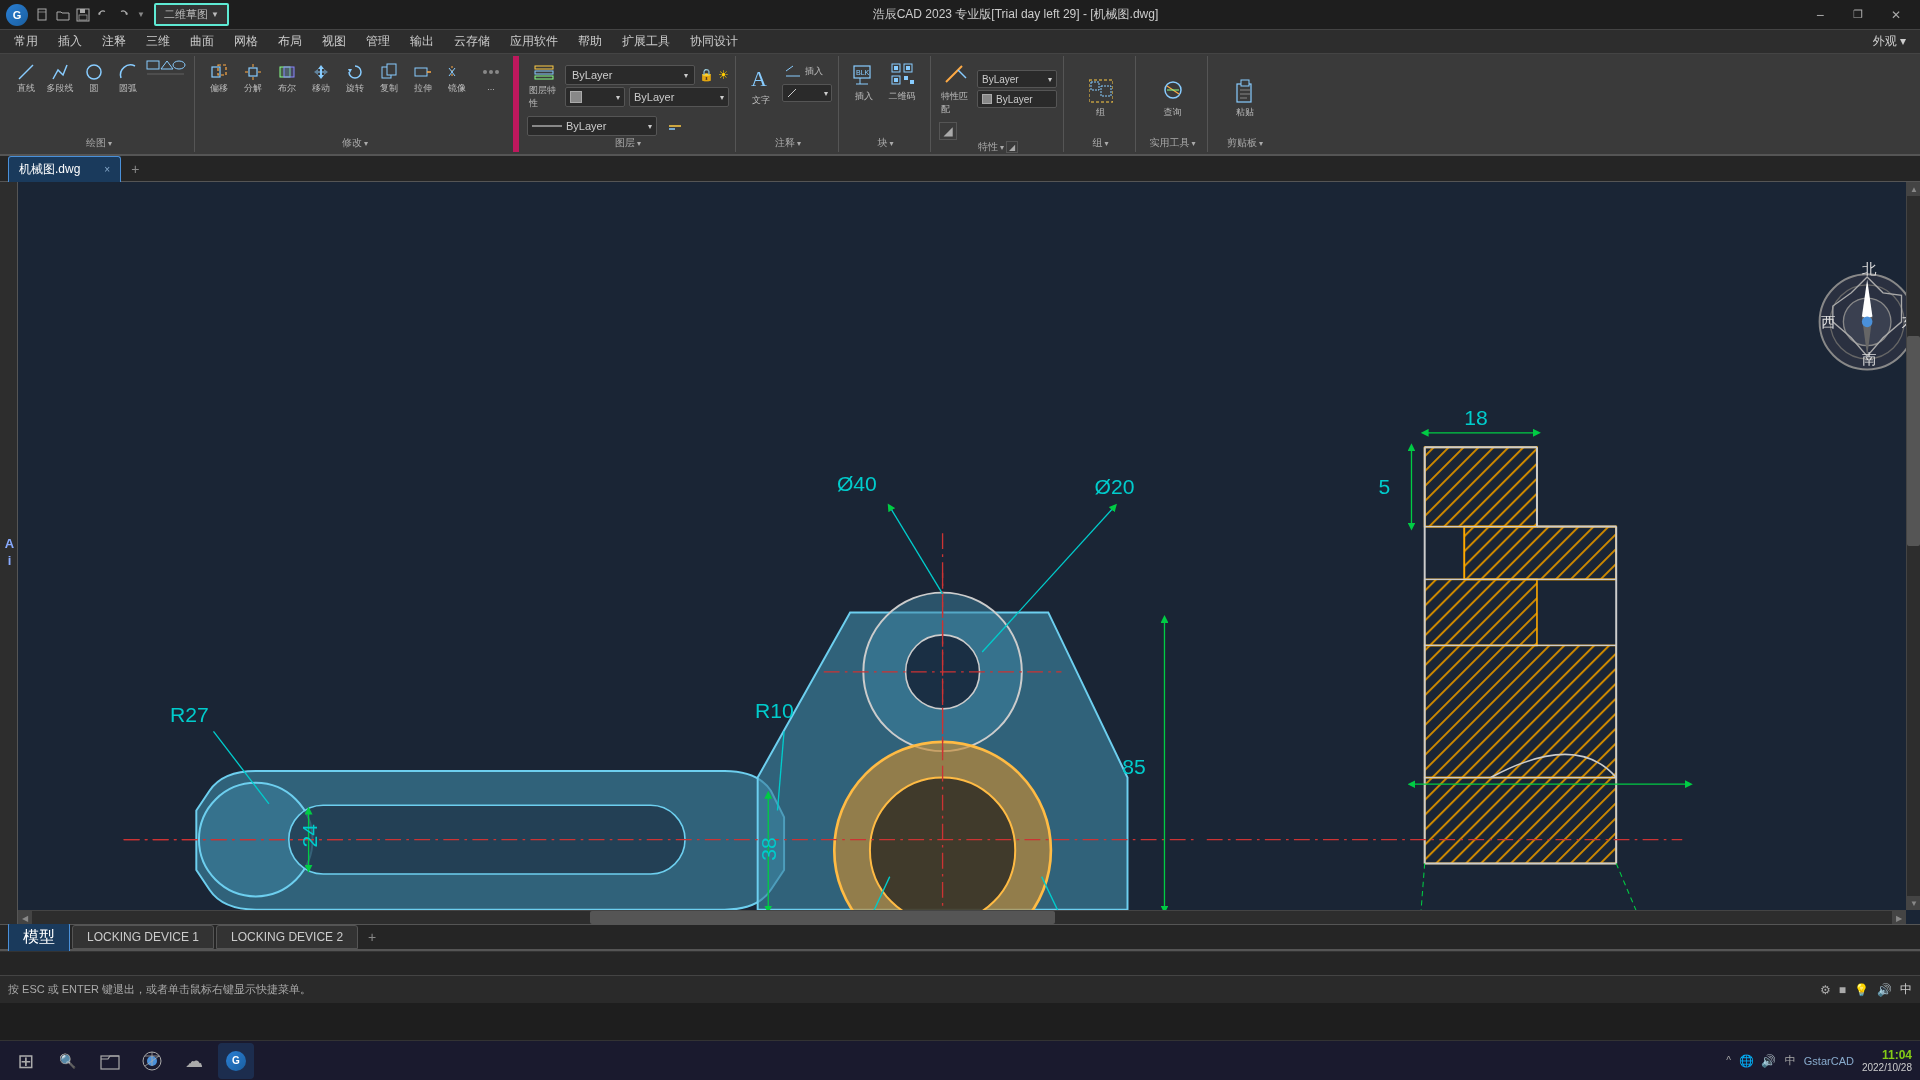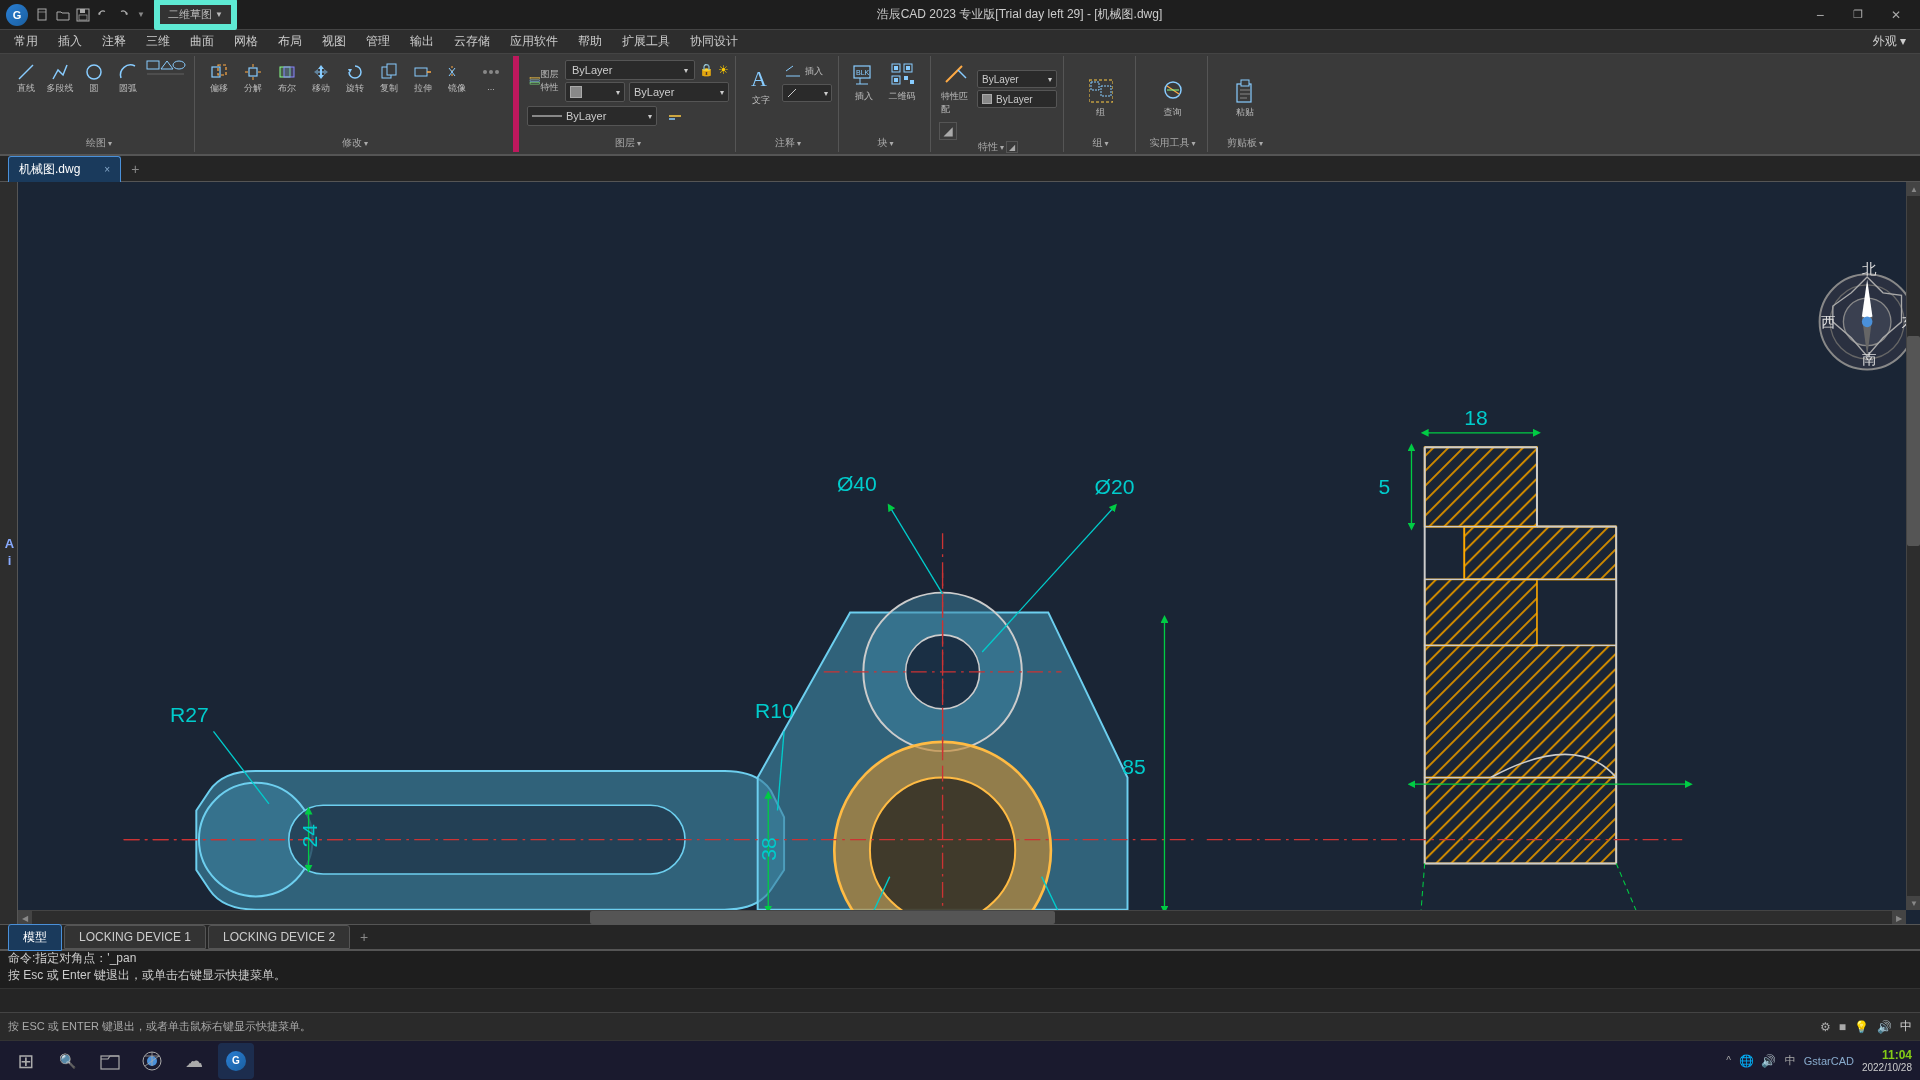--- a/index.html
+++ b/index.html
@@ -43,21 +43,21 @@
           </svg>
       </div>
       <div style="width:18px; height:18px; display:flex; align-items:center; justify-content:center; cursor:pointer; color:#bbb;">
         <svg width="14" height="14" viewBox="0 0 14 14">
             <path d="M11 7 C11 4 8 2 5 3.5" fill="none" stroke="#aaa" stroke-width="1.2"></path>
             <polygon points="12,5 9,4 10,7" fill="#aaa"></polygon>
           </svg>
       </div>
       <div style="width:14px; height:18px; display:flex; align-items:center; justify-content:center; cursor:pointer; color:#888; font-size:8px;">▼</div>
     </div>
-    <div style="display:flex; align-items:center; gap:3px; padding:2px 8px; background:#333; border:6px solid #5eead4; border-radius:2px; cursor:pointer; color:#bbb; font-size:11px;">
+    <div style="display:flex; align-items:center; gap:3px; padding:2px 8px; background:#333; border:2px solid #5eead4; border-radius:2px; cursor:pointer; color:#bbb; font-size:11px;">
       <span>二维草图</span>
       <span style="font-size:8px;">▼</span>
     </div>
   </div>
   <div style="color:#ccc; font-size:12px;">浩辰CAD 2023 专业版[Trial day left 29] - [机械图.dwg]</div>
   <div style="display:flex; gap:2px;">
     <div style="width:36px; height:26px; display:flex; align-items:center; justify-content:center; cursor:pointer; color:#aaa; font-size:14px;">−</div>
     <div style="width:36px; height:26px; display:flex; align-items:center; justify-content:center; cursor:pointer; color:#aaa; font-size:11px;">❐</div>
     <div style="width:36px; height:26px; display:flex; align-items:center; justify-content:center; cursor:pointer; color:#aaa; font-size:12px;">✕</div>
   </div>
@@ -201,21 +201,21 @@
       </div>
       <div style="font-size:10px; color:#aaa; text-align:center; display:flex; align-items:center; justify-content:center; gap:2px;">
         <span>修改</span>
           <span style="font-size:8px;">▾</span>
       </div>
     </div>
 
     <div style="display:flex; flex-direction:column; border-right:1px solid #555; padding:2px 6px; min-width:200px;">
       <div style="display:flex; gap:4px; flex:1; align-items:flex-start; padding-top:2px; flex-direction:column;">
         <div style="display:flex; gap:4px; align-items:center;">
-          <div style="display:flex; flex-direction:row; align-items:center; width:34px; cursor:pointer; padding:2px; border-radius:2px;">
+          <div style="display:flex; flex-direction:column; align-items:center; width:34px; cursor:pointer; padding:2px; border-radius:2px;">
             <svg width="22" height="22" viewBox="0 0 22 22">
                 <rect x="2" y="4" width="18" height="3" fill="none" stroke="#ffcc44" stroke-width="1"></rect>
                 <rect x="2" y="9" width="18" height="3" fill="none" stroke="#88ccff" stroke-width="1"></rect>
                 <rect x="2" y="14" width="18" height="3" fill="none" stroke="#88ff88" stroke-width="1"></rect>
               </svg>
             <span style="font-size:9px; color:#bbb;">图层特性</span>
           </div>
           <div style="display:flex; flex-direction:column; gap:2px; flex:1;">
             <div style="display:flex; gap:4px; align-items:center;">
               <div style="width:130px; height:20px; background:#2a2a2a; border:1px solid #555; border-radius:2px; display:flex; align-items:center; padding:0 6px; cursor:pointer; font-size:11px; color:#ccc; justify-content:space-between;">
@@ -582,31 +582,27 @@
       <div style="width:14px; height:14px; background:#444; display:flex; align-items:center; justify-content:center; cursor:pointer; color:#888; font-size:8px;">◀</div>
       <div style="flex:1; position:relative;">
           <div style="position:absolute; left:30%; height:100%; width:25%; background:#555; border-radius:2px;"></div>
         </div>
       <div style="width:14px; height:14px; background:#444; display:flex; align-items:center; justify-content:center; cursor:pointer; color:#888; font-size:8px;">▶</div>
     </div>
   </div>
 </div>
 
 <div style="height:26px; background:#252525; display:flex; align-items:center; padding:0 8px; gap:2px; border-top:1px solid #555; border-bottom:1px solid #555;">
-  <div style="padding:4px 14px; background:#1a3a5c; border:1px solid #4a90d9; cursor:pointer; color:white; font-size:12px; border-radius:3px 3px 0 0;">模型</div>
+  <div style="padding:4px 14px; background:#1a3a5c; border:1px solid #4a90d9; cursor:pointer; color:white; font-size:16px; border-radius:3px 3px 0 0;">模型</div>
   <div style="padding:4px 14px; background:#333; border:1px solid #555; cursor:pointer; color:#ccc; font-size:12px; border-radius:3px 3px 0 0;">LOCKING DEVICE 1</div>
   <div style="padding:4px 14px; background:#333; border:1px solid #555; cursor:pointer; color:#ccc; font-size:12px; border-radius:3px 3px 0 0;">LOCKING DEVICE 2</div>
   <div style="padding:4px 8px; color:#888; cursor:pointer; font-size:14px;">+</div>
 </div>
 
 <div style="height:90px; background:#1e1e1e; border-top:1px solid #555; display:flex; flex-direction:column;">
-  <div style="flex:1; padding:4px 8px; overflow-y:auto; display:flex; flex-direction:column; justify-content:flex-end;">
-    <div style="font-size:12px; color:#ccc;">命令:指定对角点：'_pan</div>
-    <div style="font-size:12px; color:#ccc;">按 Esc 或 Enter 键退出，或单击右键显示快捷菜单。</div>
-  </div>
   <div style="height:24px; display:flex; align-items:center; padding:0 8px; border-top:1px solid #333; background:#252525;">
     <input style="flex: 1 1 0%; background: transparent; border: none; outline: none; color: rgb(204, 204, 204); font-size: 12px;" type="text">
   </div>
   <div style="height:28px; background:#2a2a2a; display:flex; align-items:center; padding:0 8px; border-top:1px solid #444; font-size:11px; color:#aaa; justify-content:space-between;">
     <span>按 ESC 或 ENTER 键退出，或者单击鼠标右键显示快捷菜单。</span>
     <div style="display:flex; gap:8px; align-items:center;">
       <div style="cursor:pointer; font-size:12px;">⚙</div>
       <div style="cursor:pointer; font-size:12px;">■</div>
       <div style="cursor:pointer; font-size:12px; color:#ffcc44;">💡</div>
       <div style="cursor:pointer; font-size:12px;">🔊</div>

